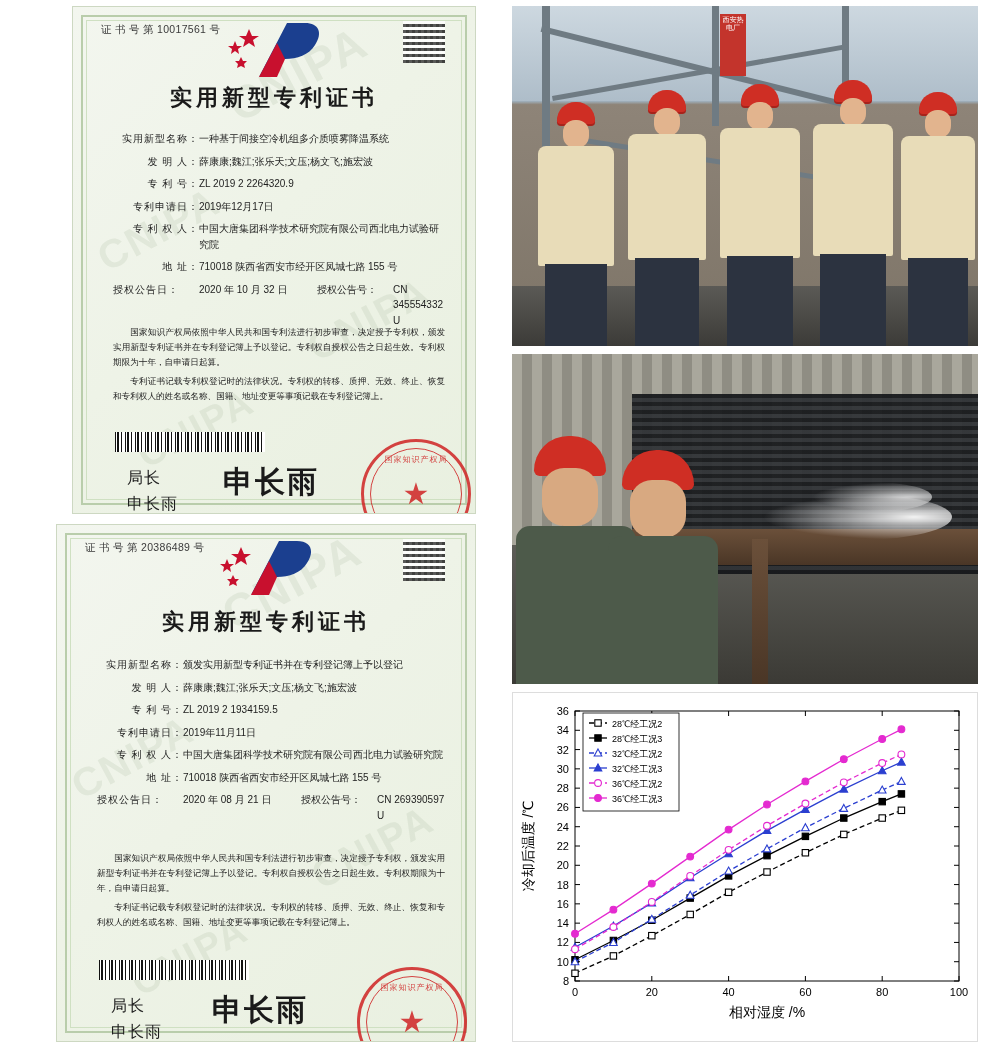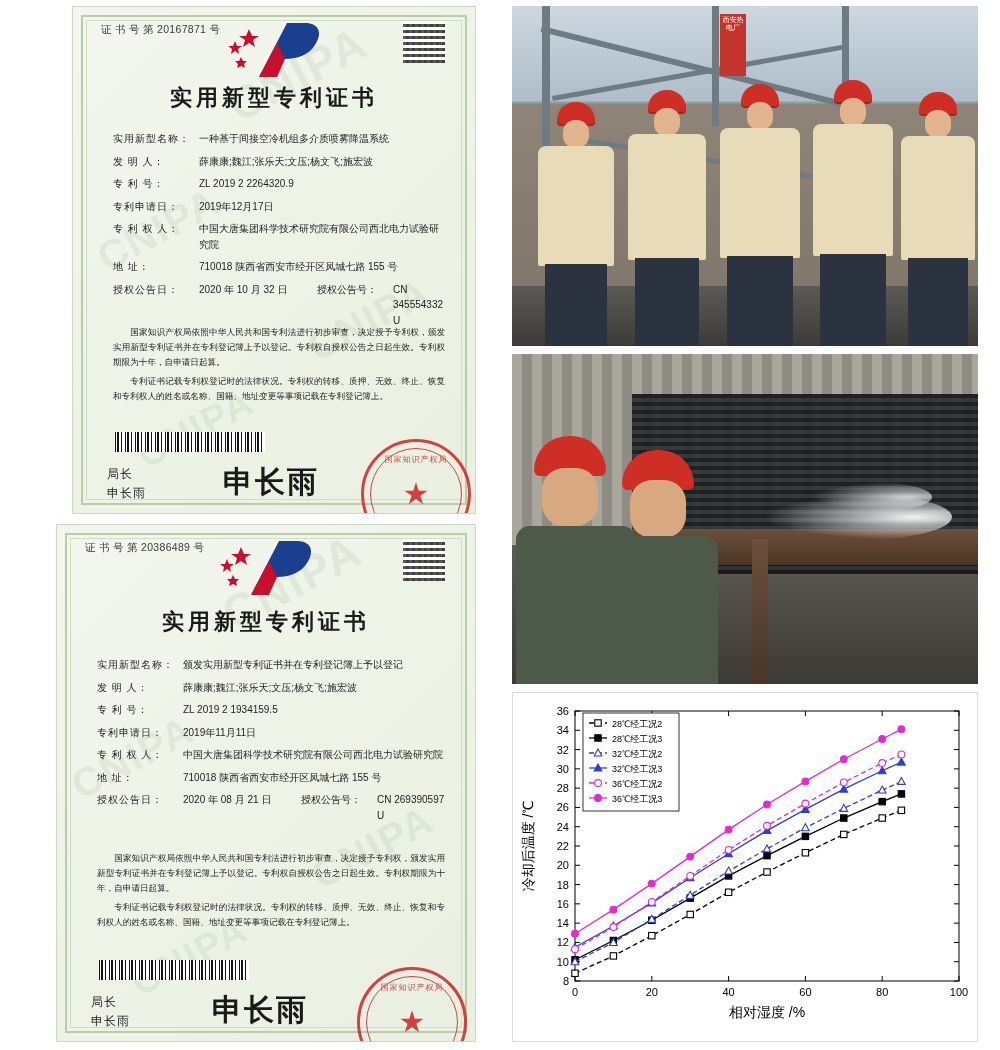--- a/index.html
+++ b/index.html
@@ -101,20 +101,21 @@
   .field-row {
     display: flex;
     margin-bottom: 7px;
     align-items: flex-start;
   }
   .field-label {
     width: 86px;
     flex: 0 0 86px;
     letter-spacing: 1px;
     color: #1d1d1d;
+    text-align: right;
   }
   .field-value {
     flex: 1;
     color: #1d1d1d;
   }
   .field-row.two {
     justify-content: flex-start;
   }
   .field-inline-label {
     width: 86px;
@@ -138,22 +139,22 @@
     position: absolute;
     left: 42px;
     height: 20px;
     width: 150px;
     background: repeating-linear-gradient(90deg,
       #111 0 1px, #fff 1px 2px, #111 2px 4px, #fff 4px 6px,
       #111 6px 7px, #fff 7px 10px);
   }
   .signer {
     position: absolute;
-    left: 34px;
-    font-size: 12px;
+    left: 54px;
+    font-size: 16px;
     color: #1d1d1d;
     line-height: 1.6;
     letter-spacing: 1px;
   }
   .signature {
     position: absolute;
     font-family: "DejaVu Serif", serif;
     font-size: 30px;
     color: #1a1a1a;
     font-weight: bold;
@@ -294,21 +295,21 @@
 
   <div class="cert" style="left:72px; top:6px; width:404px; height:508px;">
     <div class="cert-inner-border"></div>
     <div class="cert-inner-border2"></div>
 
     <div class="watermark" style="left:150px; top:40px;">CNIPA</div>
     <div class="watermark" style="left:20px; top:200px; font-size:40px;">CNIPA</div>
     <div class="watermark" style="left:230px; top:290px; font-size:40px;">CNIPA</div>
     <div class="watermark" style="left:60px; top:400px; font-size:38px;">CNIPA</div>
 
-    <div class="cert-no">证 书 号 第 20167871 号</div>
+    <div class="cert-no">证 书 号 第 10017561 号</div>
     <div class="qr"></div>
 
     <svg class="logo" viewBox="0 0 110 62">
       <path d="M40 58 L68 4 L86 4 C100 4 104 14 96 26 C90 36 78 40 66 40 L58 40 Z" fill="#1b3f8f"></path>
       <path d="M40 58 L58 24 L66 40 L58 58 Z" fill="#c8102e"></path>
       <g fill="#c8102e">
         <polygon points="30,10 33,17 40,17 34,21 36,28 30,24 24,28 26,21 20,17 27,17"></polygon>
         <polygon points="16,22 18,27 23,27 19,30 20,35 16,32 12,35 13,30 9,27 14,27"></polygon>
         <polygon points="22,38 24,42 28,42 25,45 26,49 22,47 18,49 19,45 16,42 20,42"></polygon>
       </g>

